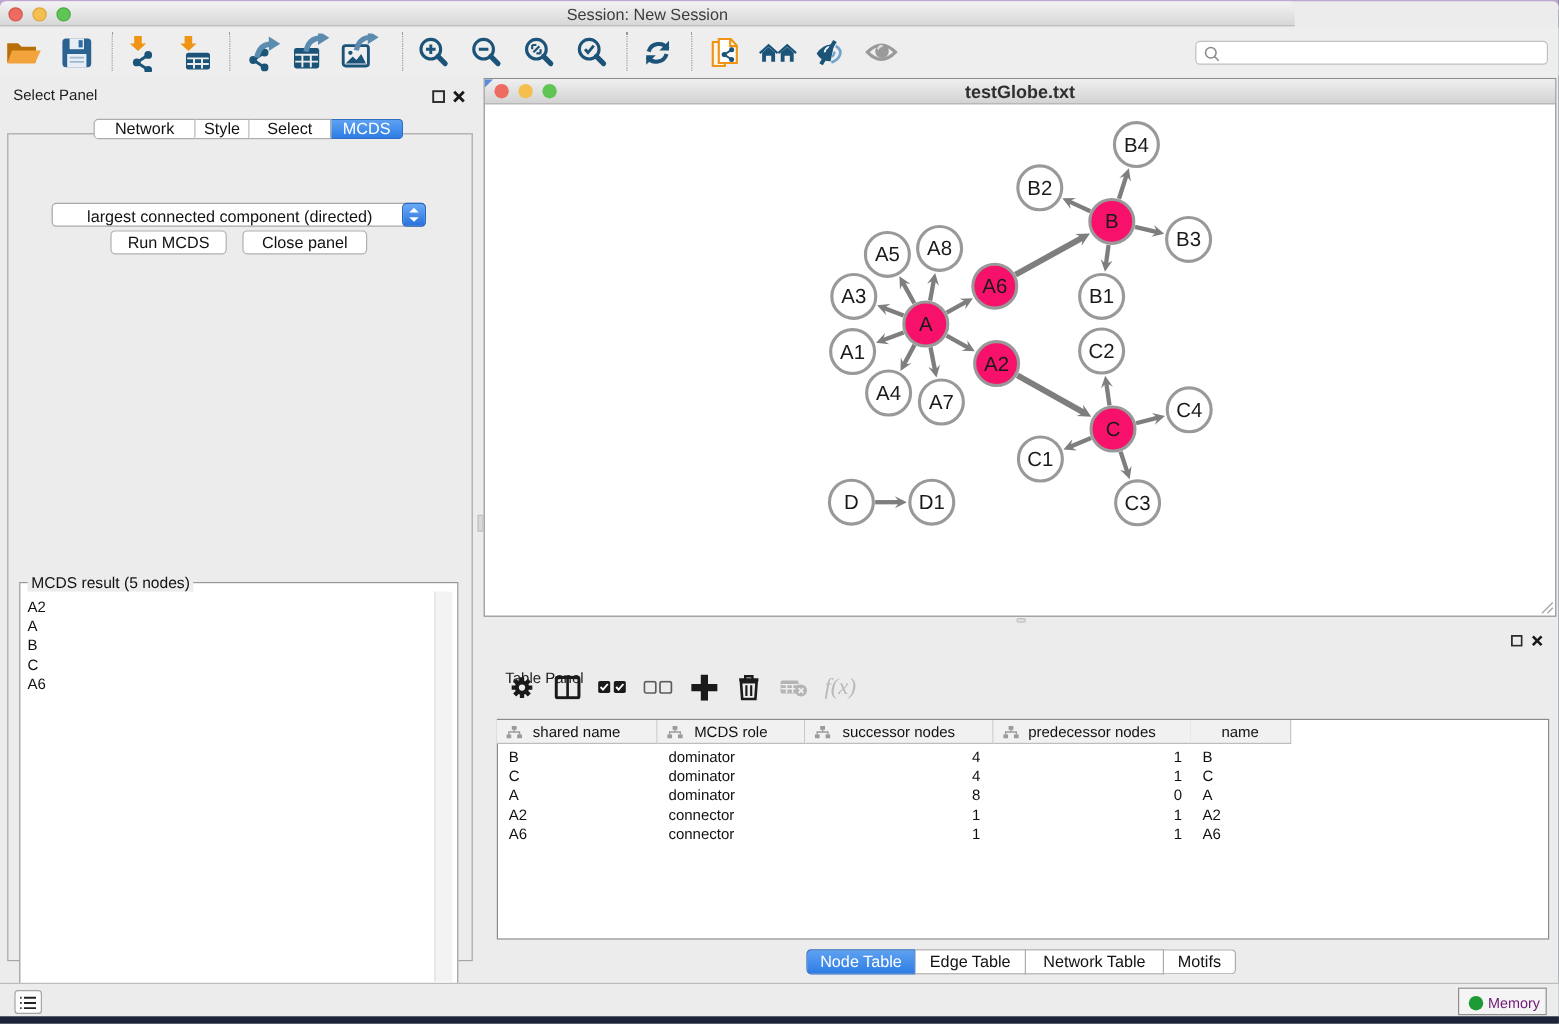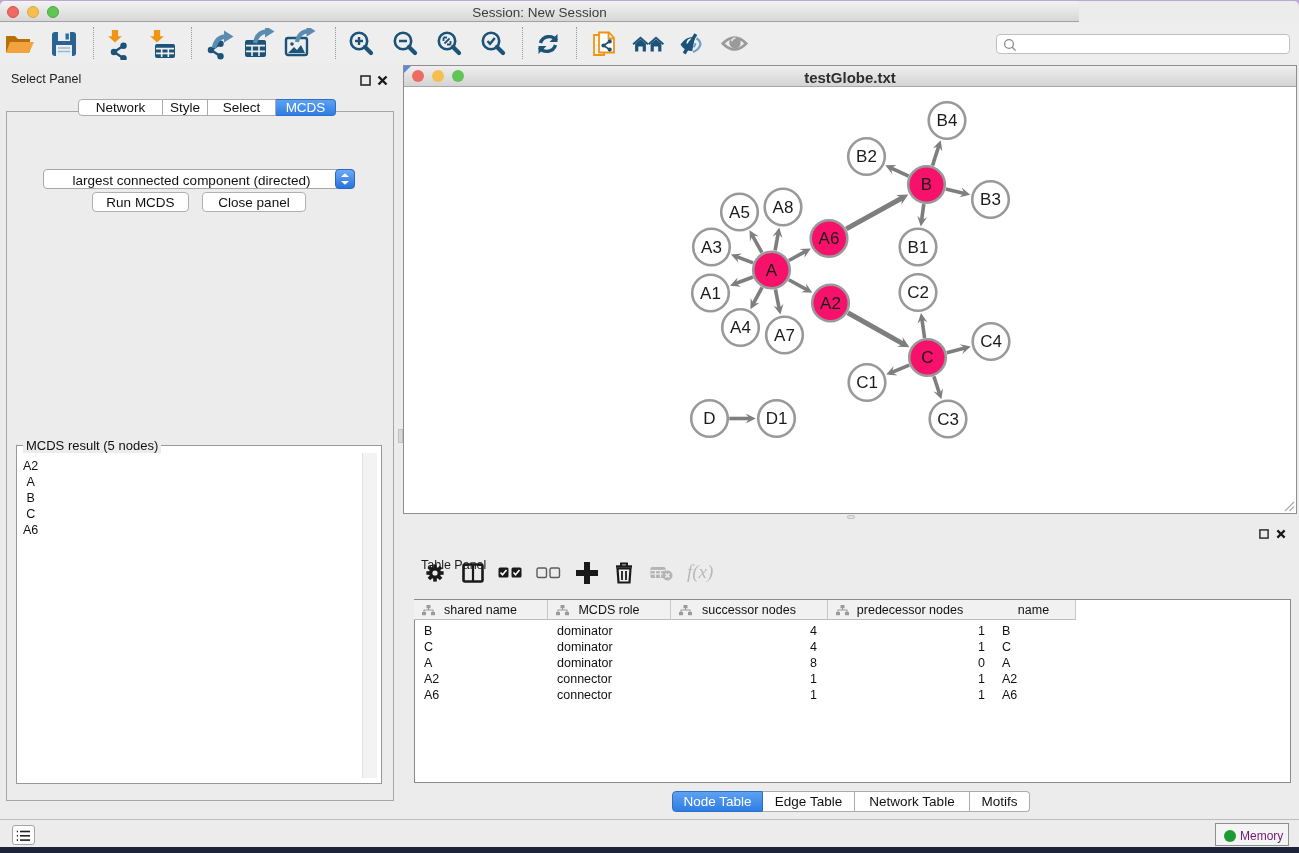--- a/index.html
+++ b/index.html
@@ -18,21 +18,21 @@
 #cpanel-box { position:absolute; left:6px; top:110px; width:388px; height:690px; border:1px solid #a6a6a6; background:#ececec; }
 .tabrow { position:absolute; display:flex; }
 .tab { height:19px; background:#fff; border:1px solid #acacac; border-left:none; font-size:13.5px; color:#111; text-align:center; line-height:18px; white-space:nowrap; }
 .tab.first { border-left:1px solid #acacac; border-radius:4px 0 0 4px; }
 .tab.last { border-radius:0 4px 4px 0; }
 .tab.sel { background:linear-gradient(#5ea1f2,#2e7de4); color:#fff; border-color:#2e6fc4; }
 .btn { position:absolute; height:20px; background:#ffffff; border:1px solid #b0b0b0; border-radius:4px; font-size:13.5px; color:#111; text-align:center; }
 #dropdown { position:absolute; left:43px; top:158px; width:312px; height:20px; background:#fff; border:1px solid #a8a8a8; border-radius:4px;margin-top:10px; }
 #dropdown .txt { position:absolute; left:0; top:3px; width:295px; text-align:center; font-size:13.5px; color:#111; }
 #spinner { position:absolute; right:-1px; top:-1px; width:20px; height:20px; border-radius:4px; background:linear-gradient(#6aaaf6,#2a72dd); border:1px solid #2a67c2; }
-#fieldset { position:absolute; left:16px; top:444px; width:366px; height:339px; border:1px solid #989898; background:#fff;text-align:center; }
+#fieldset { position:absolute; left:16px; top:484px; width:366px; height:339px; border:1px solid #989898; background:#fff; }
 #fieldset .legend { position:absolute; left:6px; top:-8px; background:#ececec; padding:0 3px; font-size:13px; color:#111; }
 #fieldset .sb { position:absolute; right:4px; top:7px; width:15px; height:325px; background:#f3f3f3; border-left:1px solid #e2e2e2; }
 #fieldset .items { position:absolute; left:6px; top:12px; font-size:12.5px; color:#111; line-height:16px; }
 
 #gwin { position:absolute; left:403px; top:64px; width:894px; height:449px; background:#fff; border:1px solid #8e8e8e; }
 #gtitle { position:absolute; left:0; top:0; width:100%; height:21px; background:linear-gradient(#efefef,#d3d3d3); border-bottom:1px solid #a8a8a8; }
 #gtitle .t { position:absolute; top:3px; width:100%; text-align:center; font-size:15px; font-weight:bold; color:#2e2e2e; }
 
 #tpanel-head { position:absolute; left:404px; top:520px; width:895px; height:26px; }
 #ttoolbar { position:absolute; left:404px; top:552px; width:895px; height:42px; }

